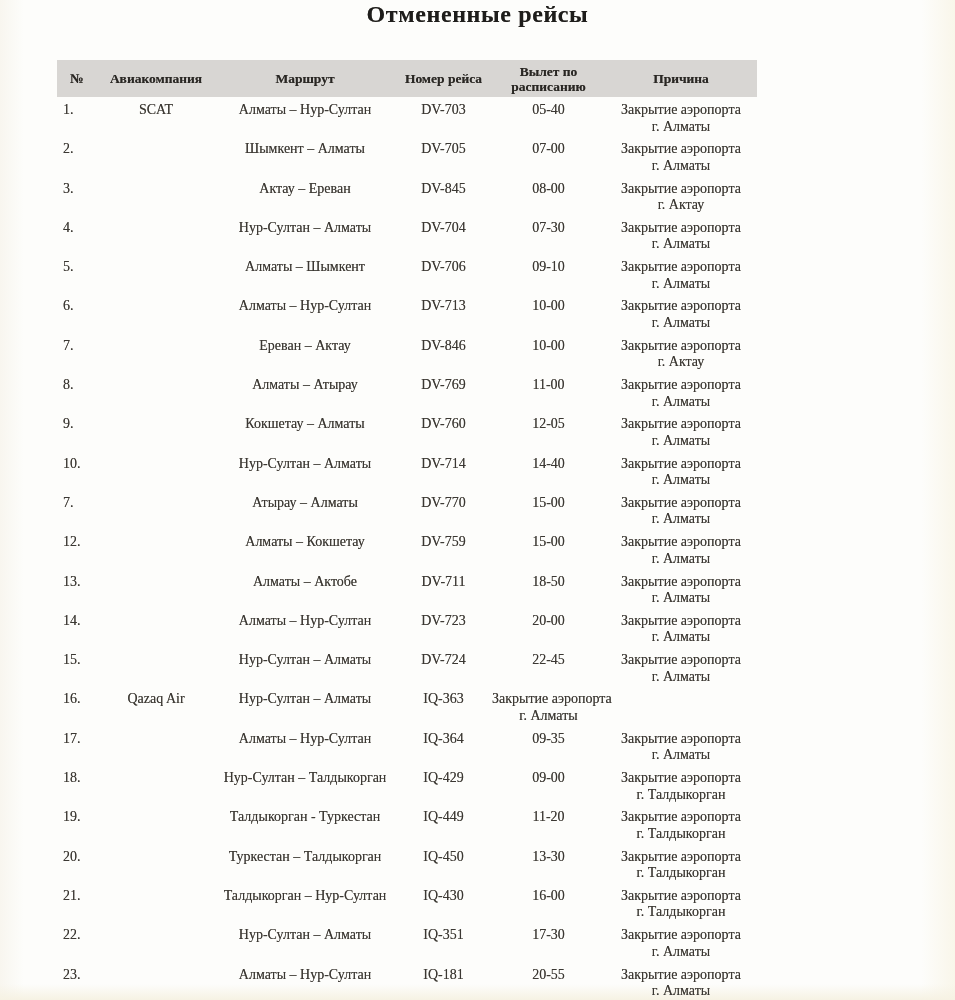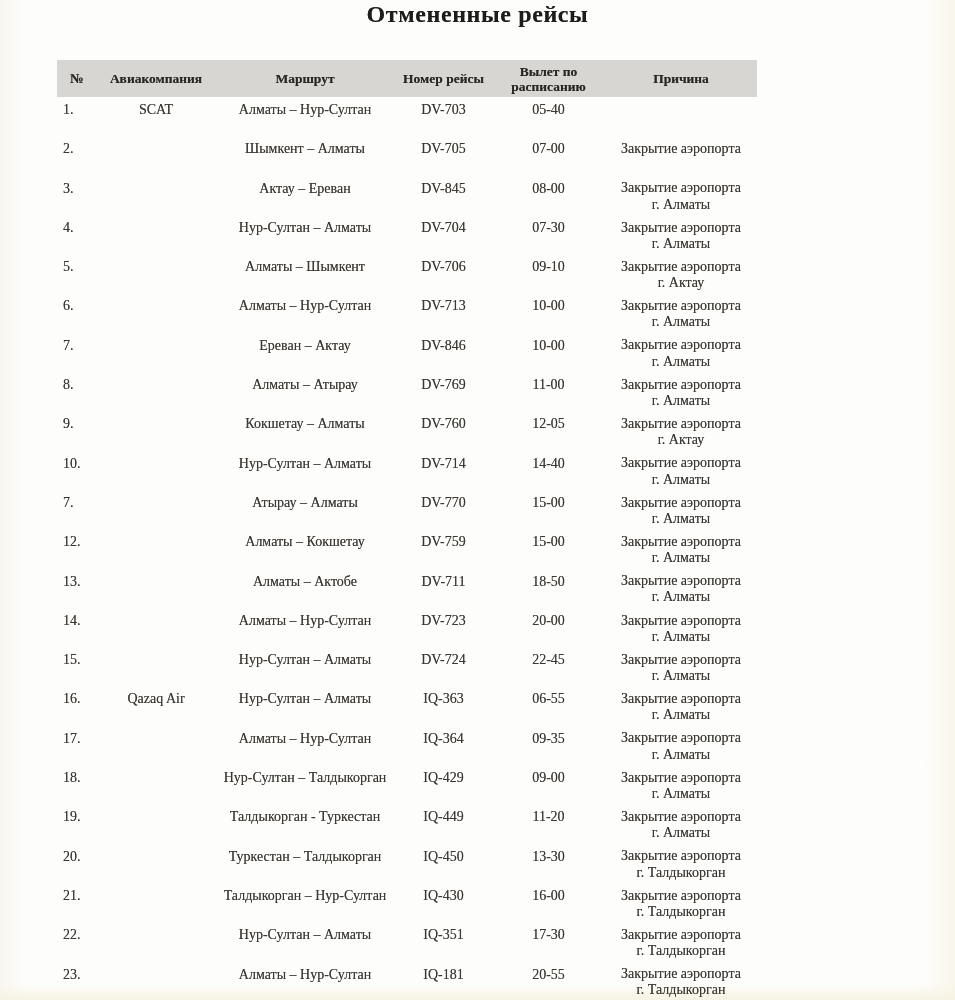--- a/index.html
+++ b/index.html
@@ -50,35 +50,35 @@
     grid-template-columns: 40px 118px 180px 97px 113px 152px;
     box-sizing: border-box;
     height: 39.3px;
     padding-top: 5px;
     font-size: 14px;
     line-height: 16.5px;
     text-align: center;
   }
   .cell { overflow: visible; white-space: nowrap; }
   .c-no { text-align: left; padding-left: 6px; }
-  .c-reason div { white-space: nowrap; margin-top: 39px; }
+  .c-reason div { white-space: nowrap; }
   .hc { padding: 2px 1px; }
 </style>
 </head>
 <body>
 
 <div class="page">
   <div class="title">Отмененные рейсы</div>
 
   <div class="table">
     <div class="thead">
       <div class="hc">№</div>
       <div class="hc">Авиакомпания</div>
       <div class="hc">Маршрут</div>
-      <div class="hc">Номер рейсы</div>
+      <div class="hc">Номер рейса</div>
       <div class="hc">Вылет по расписанию</div>
       <div class="hc">Причина</div>
     </div>
     <div id="tbody">
         <div class="row">
           <div class="cell c-no">1.</div>
           <div class="cell c-air">SCAT</div>
           <div class="cell c-route">Алматы – Нур-Султан</div>
           <div class="cell c-flight">DV-703</div>
           <div class="cell c-dep">05-40</div>
@@ -239,21 +239,20 @@
           <div class="cell c-reason">
             <div>Закрытие аэропорта</div>
             <div>г. Алматы</div>
           </div>
         </div>
         <div class="row">
           <div class="cell c-no">16.</div>
           <div class="cell c-air">Qazaq Air</div>
           <div class="cell c-route">Нур-Султан – Алматы</div>
           <div class="cell c-flight">IQ-363</div>
-          <div class="cell c-dep">06-55</div>
           <div class="cell c-reason">
             <div>Закрытие аэропорта</div>
             <div>г. Алматы</div>
           </div>
         </div>
         <div class="row">
           <div class="cell c-no">17.</div>
           <div class="cell c-air"></div>
           <div class="cell c-route">Алматы – Нур-Султан</div>
           <div class="cell c-flight">IQ-364</div>

